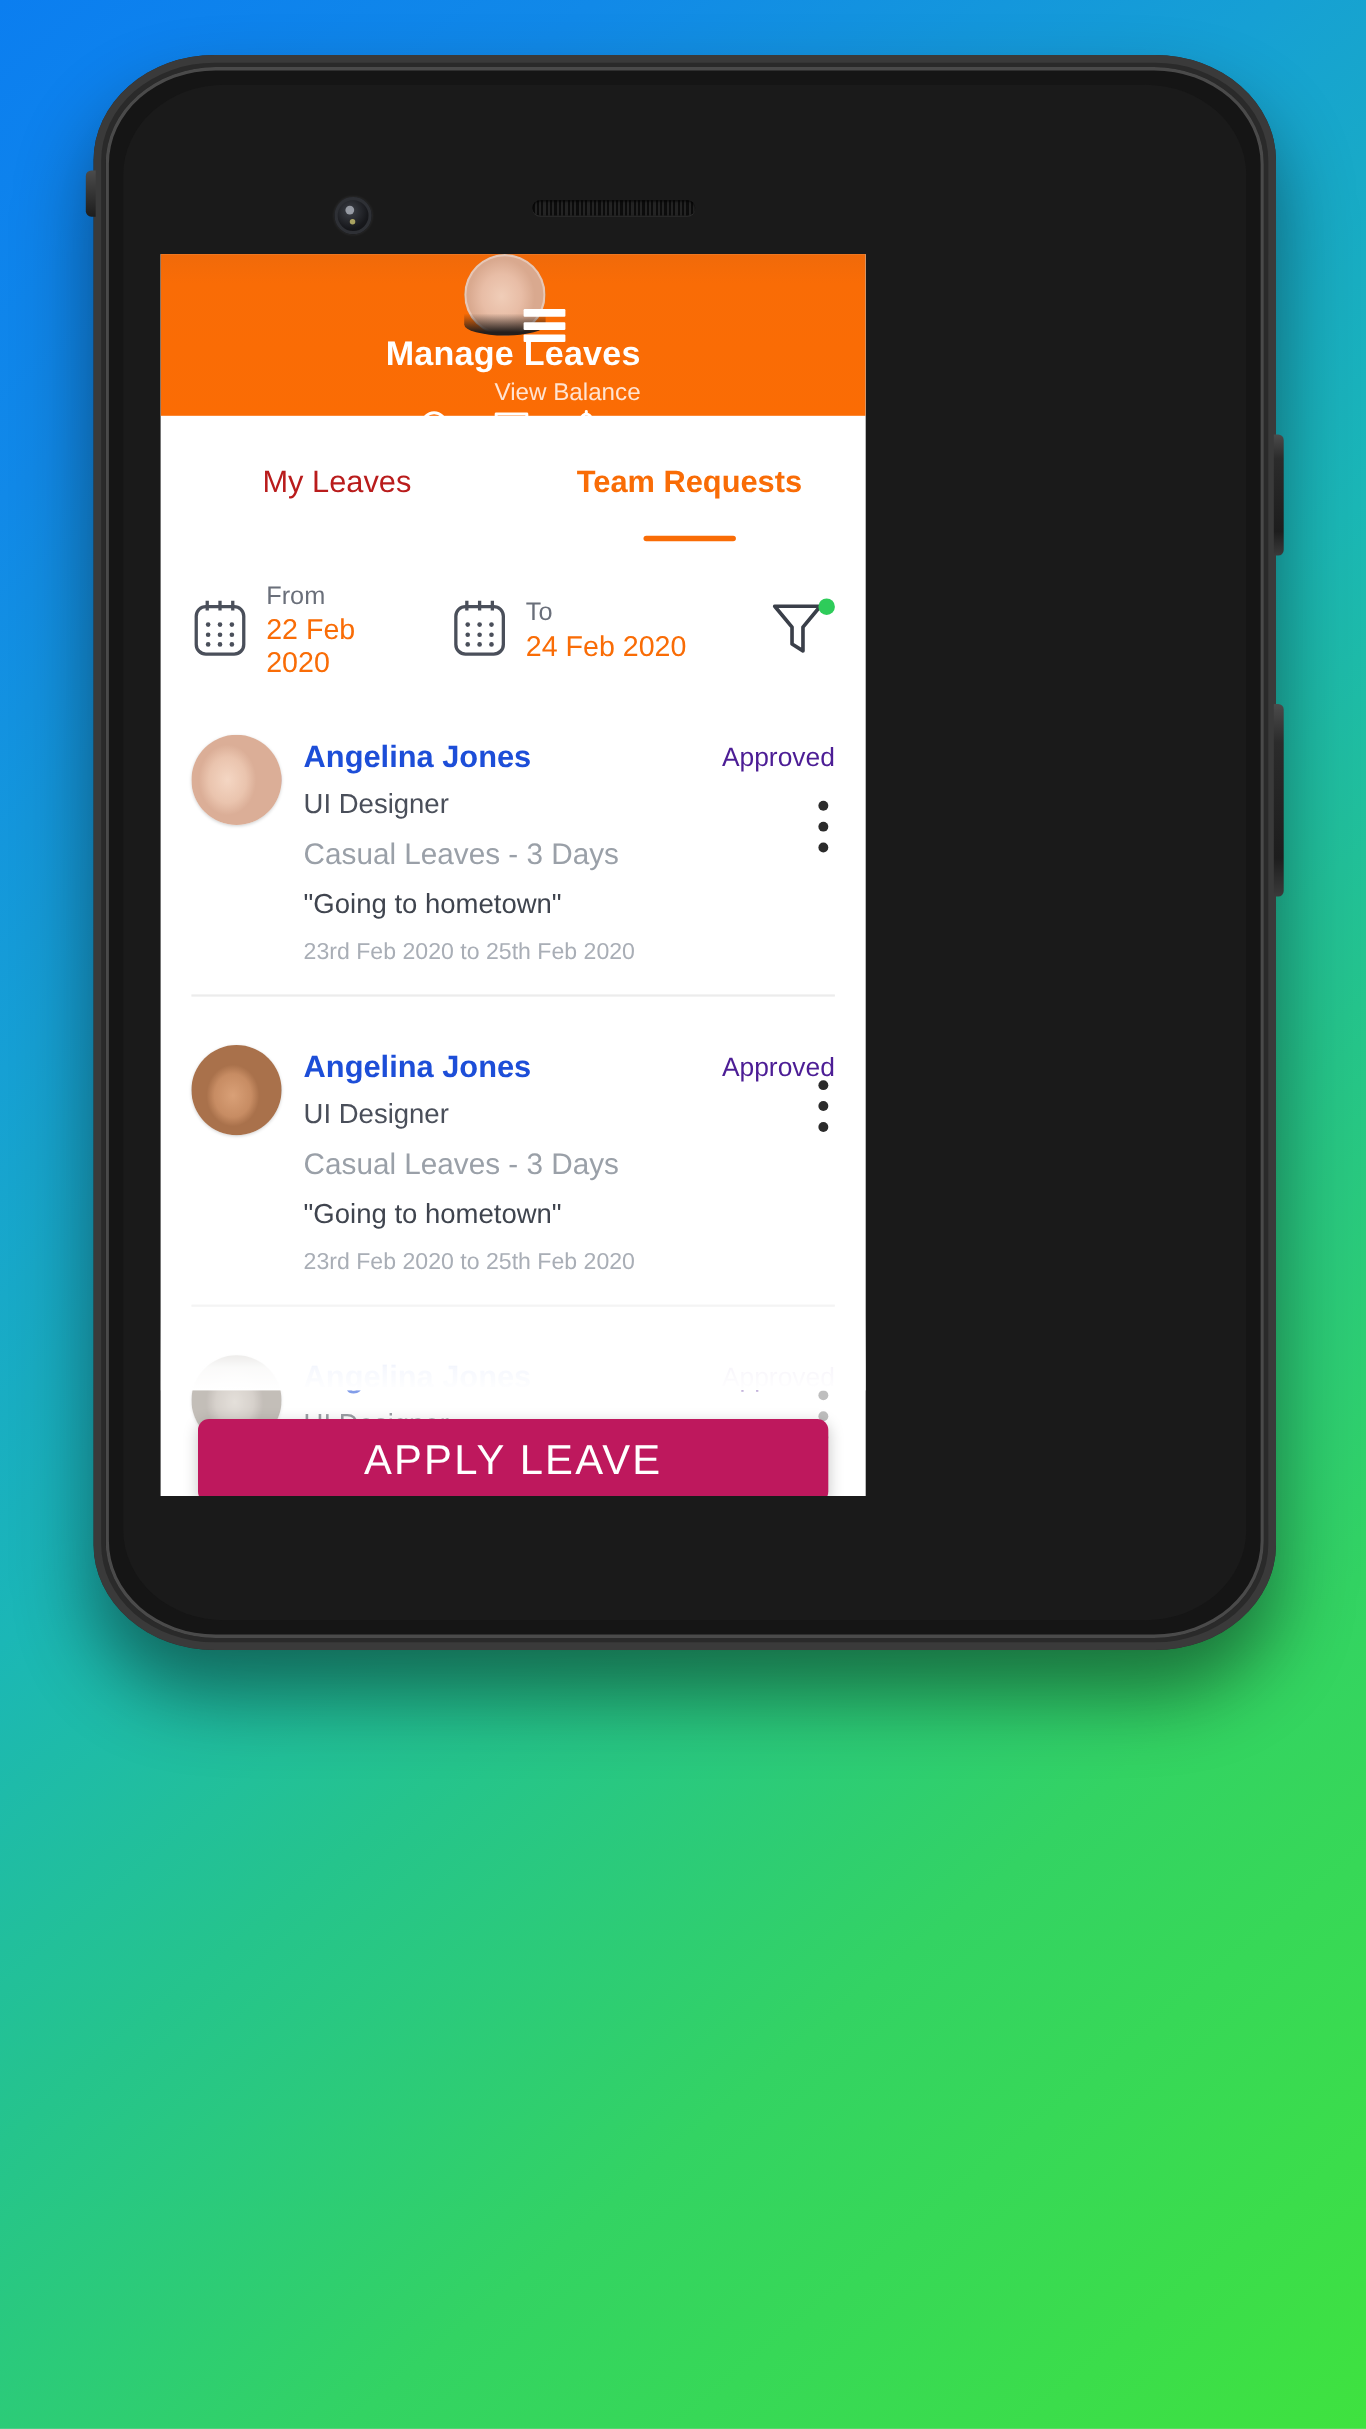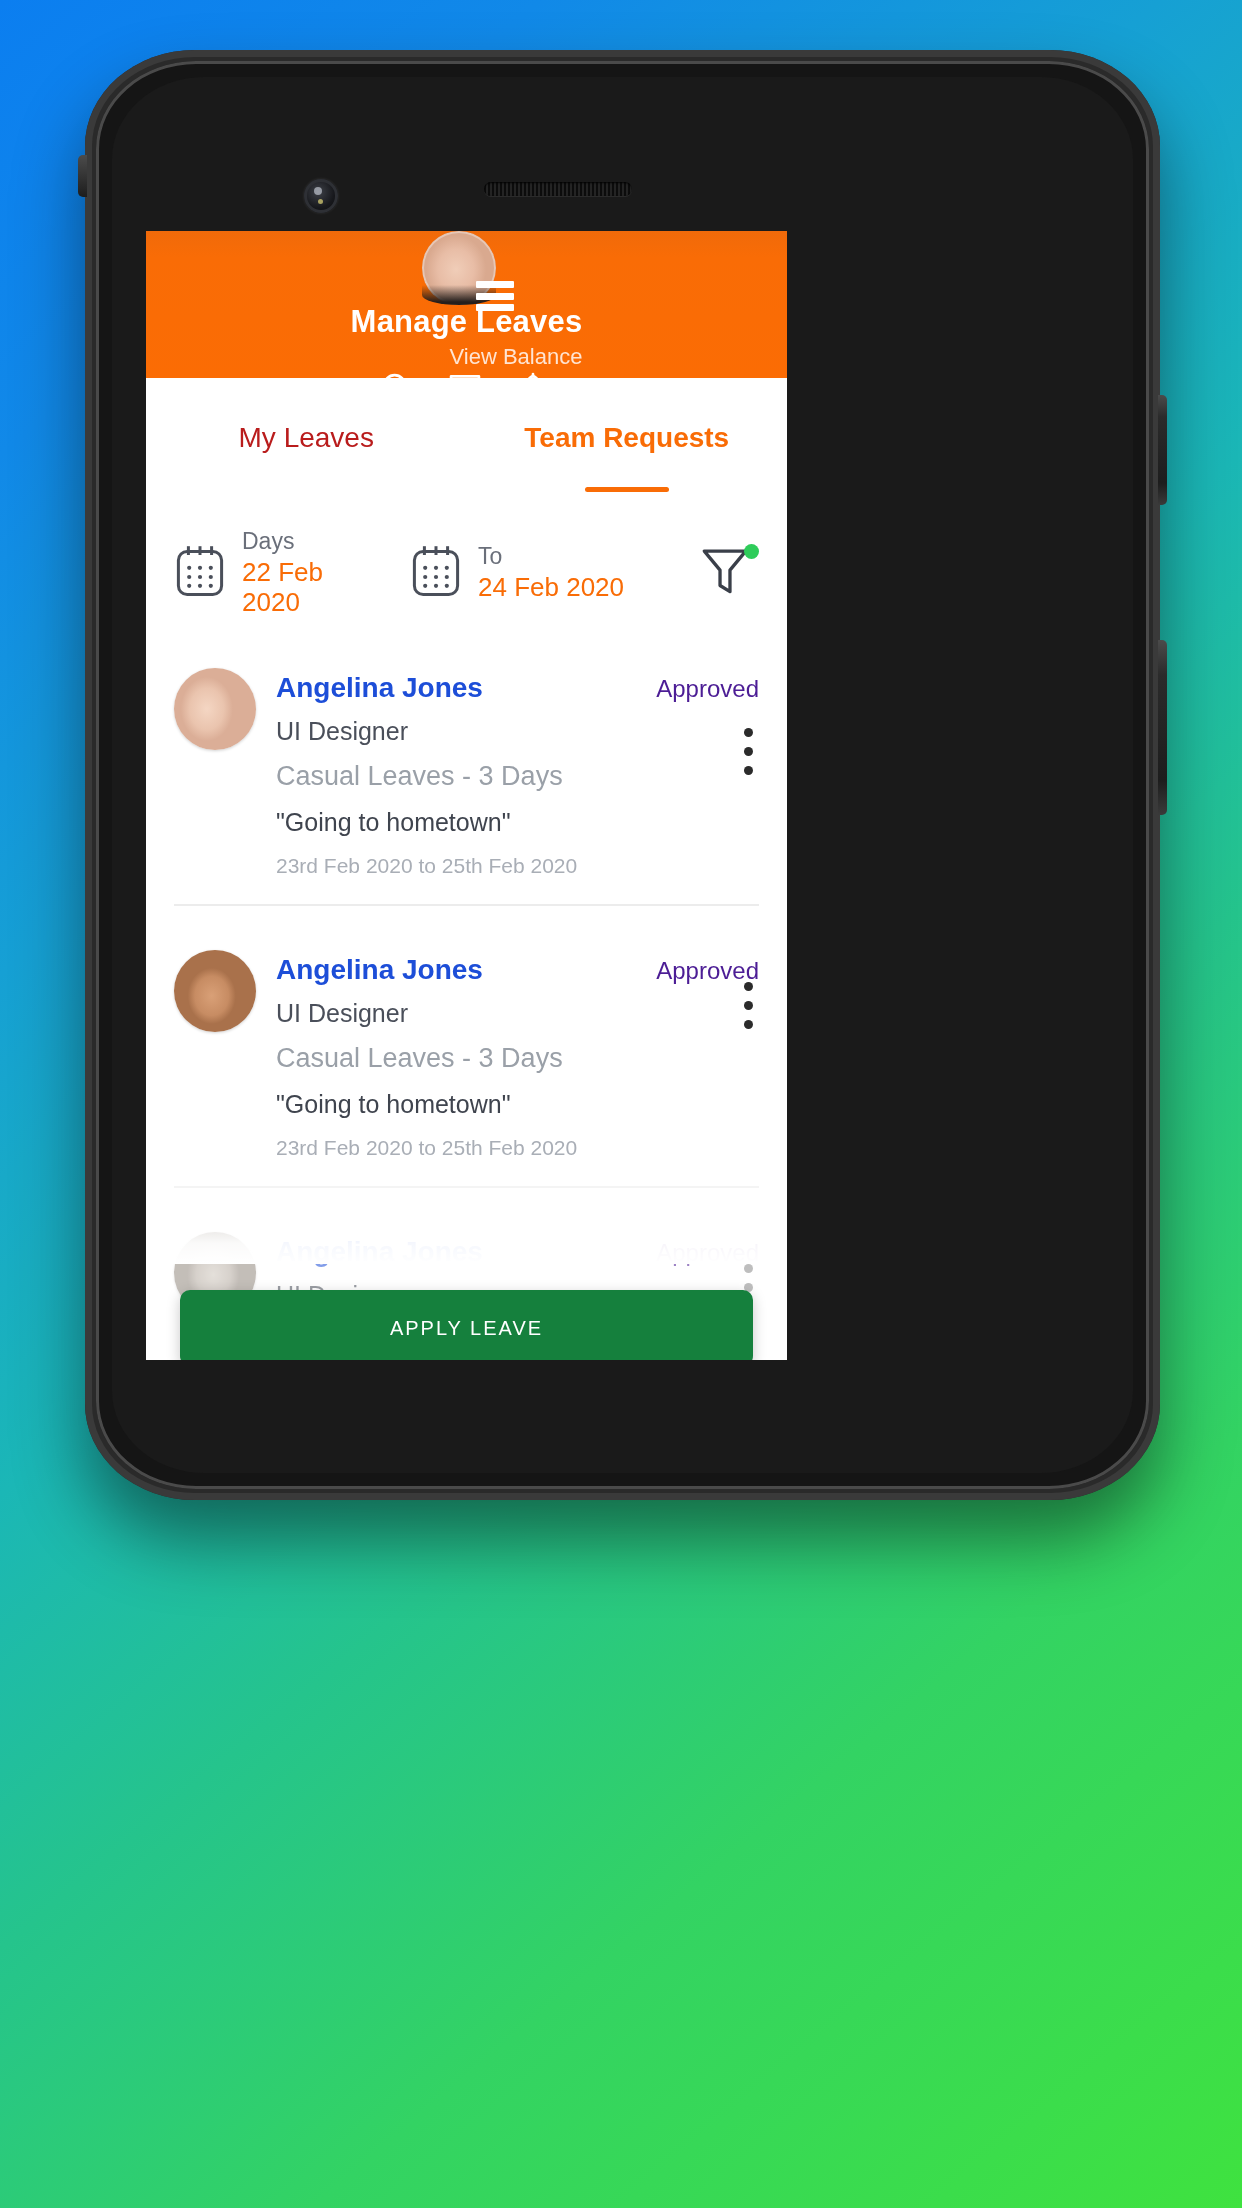--- a/index.html
+++ b/index.html
@@ -193,22 +193,22 @@
   .list-fade{
     position:absolute; left:0; right:0; bottom:96px; height:70px;
     background:linear-gradient(180deg, rgba(255,255,255,0) 0%, rgba(255,255,255,.92) 70%, #fff 100%);
     pointer-events:none;
   }
 
   
   .apply-btn{
     position:absolute; left:34px; right:34px; bottom:-6px;
     height:76px; border-radius:10px;
-    background:#15803d;
-    color:#fff; font-size:20px; letter-spacing:2px;
+    background:#be185d;
+    color:#fff; font-size:38px; letter-spacing:2px;
     display:flex; align-items:center; justify-content:center;
     box-shadow:0 4px 14px rgba(0,0,0,.22);
   }
 </style>
 </head>
 <body>
 
 <div class="phone-frame">
   <div class="phone-inner">
     <div class="frame-body">
@@ -283,21 +283,21 @@
                   <circle cx="7.6" cy="17" r="1.05"></circle>
                     <circle cx="13" cy="17" r="1.05"></circle>
                     <circle cx="18.4" cy="17" r="1.05"></circle>
                   <circle cx="7.6" cy="21.4" r="1.05"></circle>
                     <circle cx="13" cy="21.4" r="1.05"></circle>
                     <circle cx="18.4" cy="21.4" r="1.05"></circle>
                 </g>
               </svg>
             </span>
             <div class="date-txt">
-              <div class="lbl">Days</div>
+              <div class="lbl">From</div>
               <div class="val">22 Feb 2020</div>
             </div>
           </div>
 
           <div class="datefield to">
             <span class="cal-ico">
               <svg width="52" height="56" viewBox="0 0 26 28" fill="none" stroke="#4a4f5a" stroke-width="1.5">
                 <rect x="2.2" y="4.2" width="21.6" height="21.6" rx="4.4"></rect>
                 <line x1="7.2" y1="1.6" x2="7.2" y2="6"></line>
                 <line x1="13" y1="1.6" x2="13" y2="6"></line>

